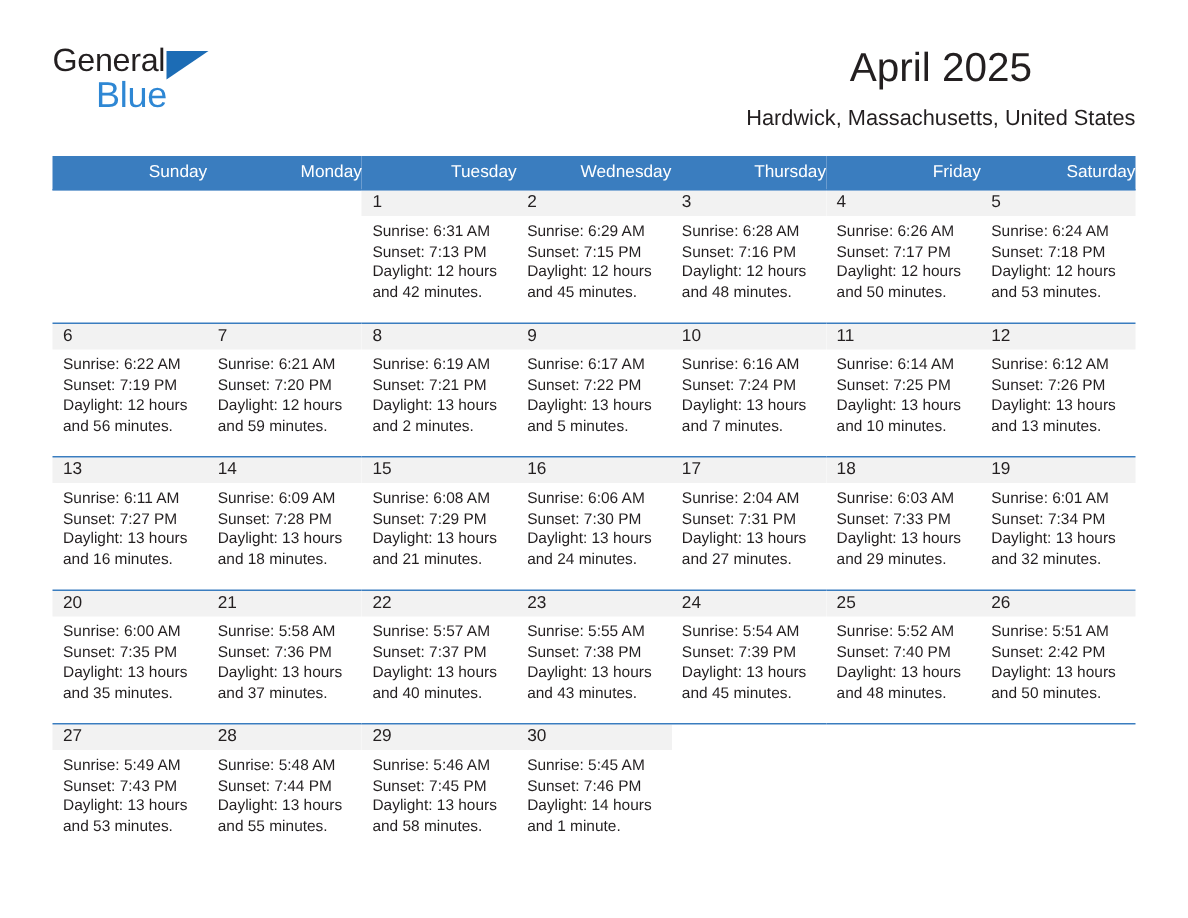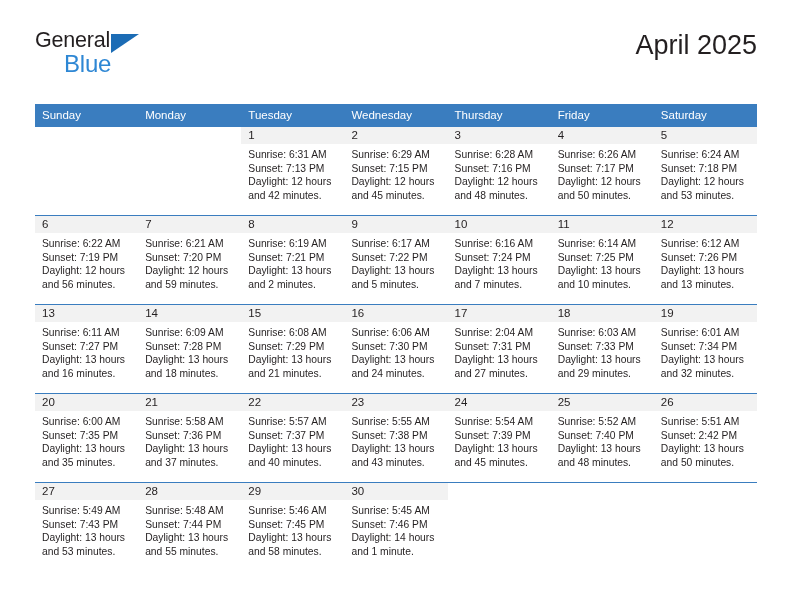--- a/index.html
+++ b/index.html
@@ -94,21 +94,21 @@
     width: 722px;
     border-collapse: collapse;
     table-layout: fixed;
   }
 
   .calendar th {
     background: #3a7dbf;
     color: #ffffff;
     font-size: 11.5px;
     font-weight: normal;
-    text-align: left;
+    text-align: right;
     padding: 5px 0 5px 7px;
     height: 12px;
     border: none;
     margin-top: 13px;
   }
 
   .calendar td {
     vertical-align: top;
     padding: 0;
     border: none;
@@ -148,20 +148,21 @@
   <div class="header">
 
     <div class="brand">
       <span class="brand-general">General</span>
       <span class="brand-triangle"></span>
       <span class="brand-blue">Blue</span>
     </div>
 
     <div class="title-block">
       <div class="month-title">April 2025</div>
+      <div class="location-title">Hardwick, Massachusetts, United States</div>
     </div>
 
   </div>
 
   <table class="calendar">
     <thead>
       <tr>
         <th>Sunday</th>
         <th>Monday</th>
         <th>Tuesday</th>

